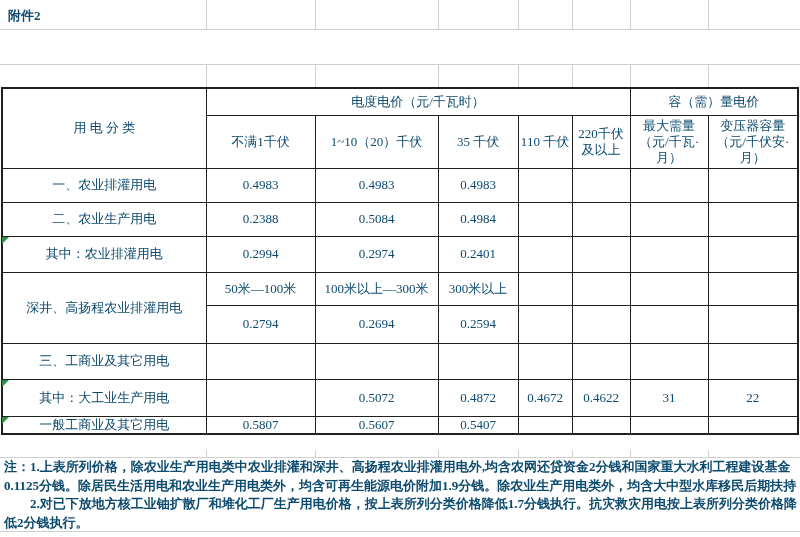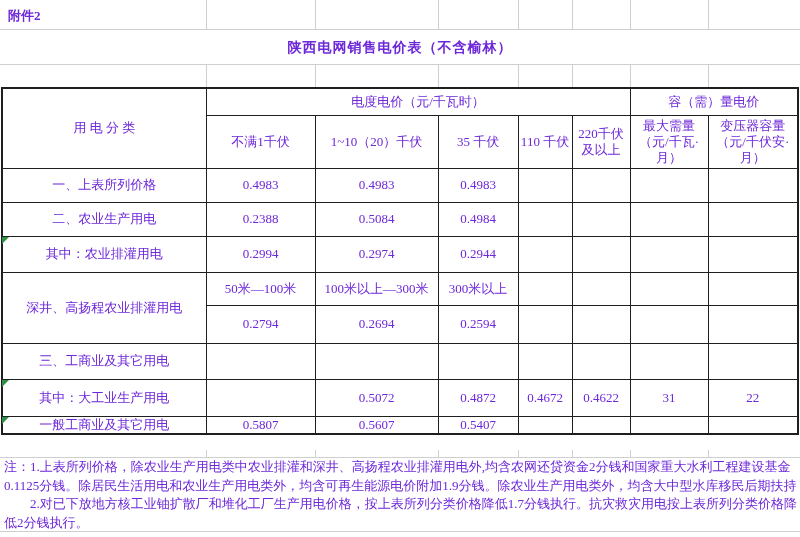--- a/index.html
+++ b/index.html
@@ -1,21 +1,21 @@
 <!DOCTYPE html>
 <html><head>
 <meta charset="utf-8">
 <style>
   html,body{margin:0;padding:0;}
   .sheet{
     position:relative;
     width:800px;height:537px;
     background:#ffffff;
     font-family:"Liberation Serif","DejaVu Serif",serif;
-    color:#6d28d9;
+    color:#0c4a6e;
     overflow:hidden;
   }
   
   .gl{position:absolute;background:#cfcfcf;}
   .gl-h{height:1px;}
   .gl-v{width:1px;}
   
   .attachment{
     position:absolute;left:8px;top:7px;
     font-size:13px;font-weight:bold;
@@ -52,21 +52,21 @@
     position:absolute;width:0;height:0;
     border-top:7px solid #2f8f46;
     border-right:7px solid transparent;
   }
   
   .notes{
     position:absolute;left:4px;top:458px;width:796px;
     font-size:13px;line-height:18.5px;
     white-space:nowrap;
   }
-  .notes .ln{height:18.5px;}
+  .notes .ln{height:18.5px;font-weight:bold;}
   .notes .indent{padding-left:26px;}
 </style>
 </head>
 <body>
 
 <div class="sheet">
 
   <div class="gl gl-h" style="left:0;top:29px;width:800px;"></div>
   <div class="gl gl-h" style="left:0;top:64px;width:800px;"></div>
   <div class="gl gl-v" style="left:206px;top:0;height:29px;"></div>
@@ -89,21 +89,20 @@
   <div class="gl gl-v" style="left:315px;top:450px;height:7px;"></div>
   <div class="gl gl-v" style="left:438px;top:450px;height:7px;"></div>
   <div class="gl gl-v" style="left:518px;top:450px;height:7px;"></div>
   <div class="gl gl-v" style="left:572px;top:450px;height:7px;"></div>
   <div class="gl gl-v" style="left:630px;top:450px;height:7px;"></div>
   <div class="gl gl-v" style="left:708px;top:450px;height:7px;"></div>
   <div class="gl gl-h" style="left:0;top:531px;width:800px;"></div>
 
   <div class="attachment">附件2</div>
 
-  <div class="title">陕西电网销售电价表（不含榆林）</div>
 
   <table class="price">
     <colgroup>
       <col style="width:204px">
         <col style="width:109px">
         <col style="width:123px">
         <col style="width:80px">
       <col style="width:54px">
         <col style="width:58px">
         <col style="width:78px">
@@ -119,21 +118,21 @@
         <td class="hdr">不满1千伏</td>
         <td class="hdr">1~10（20）千伏</td>
         <td class="hdr">35 千伏</td>
         <td class="hdr">110 千伏</td>
         <td class="cap">220千伏及以上</td>
         <td class="cap">最大需量（元/千瓦·月）</td>
         <td class="cap">变压器容量（元/千伏安·月）</td>
       </tr>
 
       <tr style="height:34px">
-        <td class="lbl">一、上表所列价格</td>
+        <td class="lbl">一、农业排灌用电</td>
         <td>0.4983</td>
         <td>0.4983</td>
         <td>0.4983</td>
         <td></td>
         <td></td>
         <td></td>
         <td></td>
       </tr>
 
       <tr style="height:34px">
@@ -144,21 +143,21 @@
         <td></td>
         <td></td>
         <td></td>
         <td></td>
       </tr>
 
       <tr style="height:36px">
         <td class="lbl ind1">其中：农业排灌用电</td>
         <td>0.2994</td>
         <td>0.2974</td>
-        <td>0.2944</td>
+        <td>0.2401</td>
         <td></td>
         <td></td>
         <td></td>
         <td></td>
       </tr>
 
       <tr style="height:33px">
         <td rowspan="2" class="lbl">深井、高扬程农业排灌用电</td>
         <td>50米—100米</td>
         <td>100米以上—300米</td>

